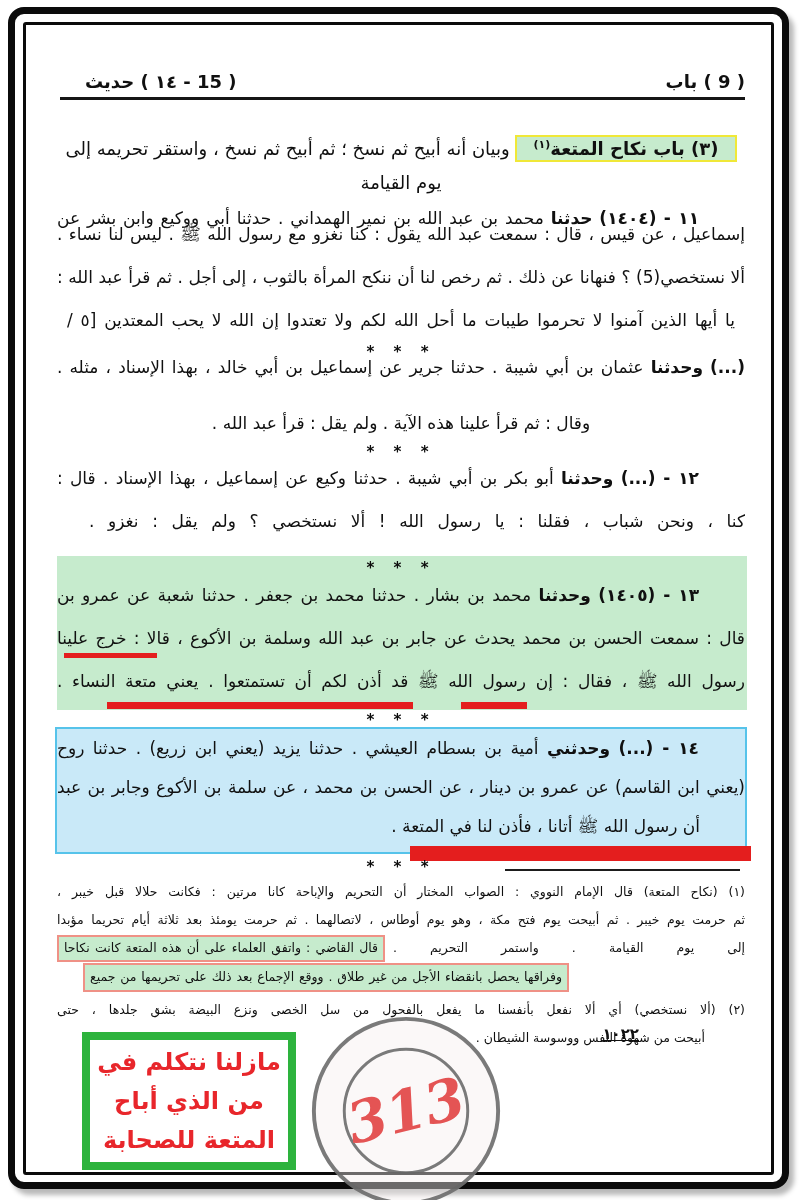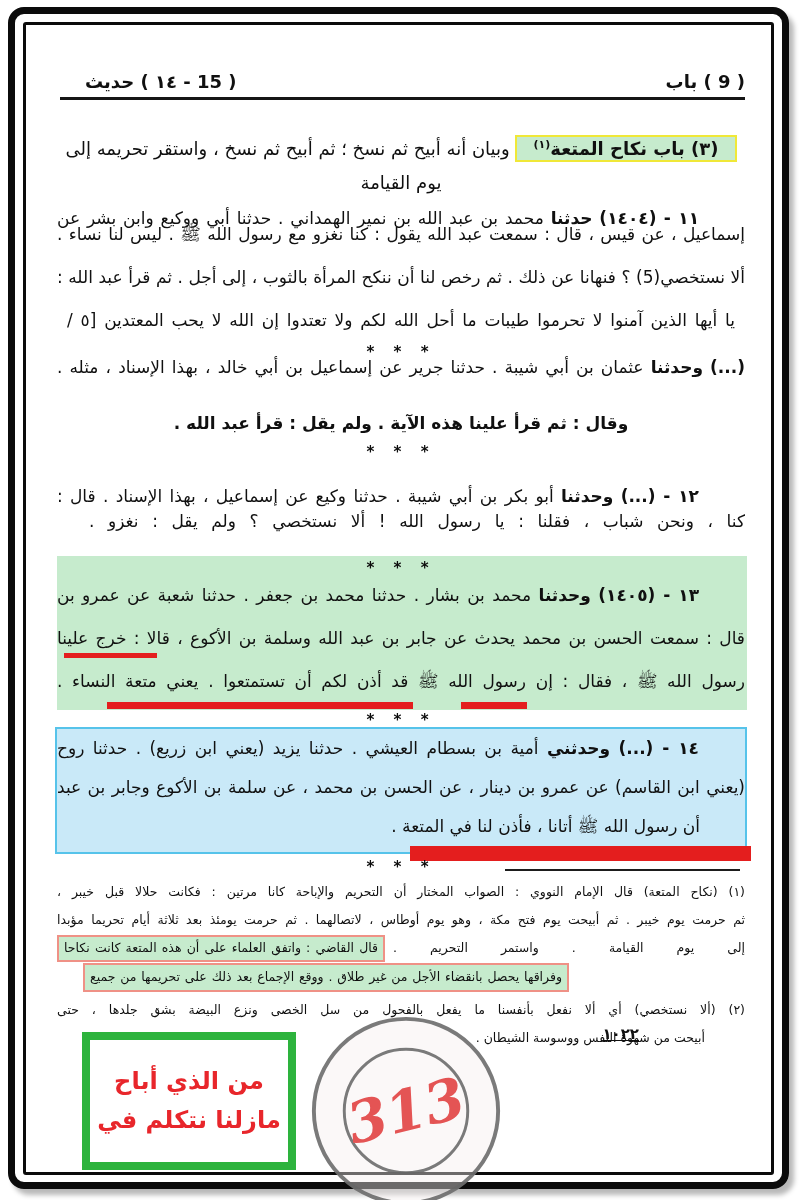--- a/index.html
+++ b/index.html
@@ -10,21 +10,21 @@
         border:7px solid #0b0b0b;border-radius:16px;
         box-shadow:5px 6px 5px #b9b9b9;}
   .frame-inner{position:absolute;left:23px;top:22px;right:26px;bottom:25px;
         border:3px solid #0b0b0b;border-radius:3px;}
   
   .ln{position:absolute;left:57px;width:688px;height:30px;line-height:30px;
       font-size:17px;direction:rtl;text-align:justify;text-align-last:justify;
       overflow:hidden;white-space:normal;}
   .ln .opener{font-weight:bold;}
   .ln .hid{font-weight:bold;}
-  .center{text-align:center;text-align-last:center;font-weight:bold;}
+  .center{text-align:center;text-align-last:center;}
   .rightstart{text-align:right;text-align-last:right;}
   .sep{position:absolute;left:57px;width:688px;height:20px;line-height:20px;
        text-align:center;text-align-last:center;font-weight:bold;font-size:15px;
        letter-spacing:7px;color:#0d0d0d;}
   
   .header-row{position:absolute;left:57px;top:68px;width:688px;height:28px;
        display:flex;justify-content:space-between;direction:rtl;
        font-size:18px;font-weight:bold;line-height:28px;}
   .header-row .h-right{padding-right:12px;}
   .header-row .h-left{padding-left:28px;}
@@ -97,21 +97,21 @@
 
   <div class="ln" style="top:352px;">
     <span class="hid">(...)</span>
     <span class="opener">وحدثنا</span>
     <span>عثمان بن أبي شيبة . حدثنا جرير عن إسماعيل بن أبي خالد ، بهذا الإسناد ، مثله .</span>
   </div>
   <div class="ln center" style="top:408px;">وقال : ثم قرأ علينا هذه الآية . ولم يقل : قرأ عبد الله .</div>
 
   <div class="sep" style="top:442px;">* * *</div>
 
-  <div class="ln" style="top:481px;padding-right:46px;width:642px;">
+  <div class="ln" style="top:463px;padding-right:46px;width:642px;">
     <span class="hid">١٢ - (...)</span>
     <span class="opener">وحدثنا</span>
     <span>أبو بكر بن أبي شيبة . حدثنا وكيع عن إسماعيل ، بهذا الإسناد . قال :</span>
   </div>
   <div class="ln" style="top:506px;padding-left:32px;width:656px;">كنا ، ونحن شباب ، فقلنا : يا رسول الله ! ألا نستخصي ؟ ولم يقل : نغزو .</div>
 
   <div class="block-green">
     <div class="sep" style="top:2px;left:0;">* * *</div>
     <div class="ln" style="top:24px;padding-right:46px;width:642px;">
       <span class="hid">١٣ - (١٤٠٥)</span>
@@ -150,22 +150,23 @@
   </div>
   <div class="fn-box-line">
     <span class="fn-boxed2">وفراقها يحصل بانقضاء الأجل من غير طلاق . ووقع الإجماع بعد ذلك على تحريمها من جميع العلماء . إلا الروافض .</span>
   </div>
   <div class="ln fn" style="top:996px;">(٢) (ألا نستخصي) أي ألا نفعل بأنفسنا ما يفعل بالفحول من سل الخصى ونزع البيضة بشق جلدها ، حتى</div>
   <div class="ln fn rightstart" style="top:1024px;padding-right:40px;width:648px;">أبيحت من شهوة النفس ووسوسة الشيطان .</div>
 
   <div class="ln rightstart pagenum" style="top:1022px;padding-right:106px;width:582px;height:24px;line-height:24px;text-decoration:underline;">١٠٢٢</div>
 
   <div class="slogan-box">
+    <div>مازلنا نتكلم في</div>
     <div>من الذي أباح</div>
-    <div>مازلنا نتكلم في</div>
+    <div>المتعة للصحابة</div>
   </div>
 
   <svg class="stamp" viewBox="0 0 200 200">
     <circle cx="100" cy="100" r="94" fill="#f6efef" fill-opacity="0.45"></circle>
     <circle cx="100" cy="100" r="94" fill="none" stroke="#6f6f6f" stroke-width="4"></circle>
     <circle cx="100" cy="100" r="63" fill="none" stroke="#6f6f6f" stroke-width="3"></circle>
     <defs>
       <path id="ringpath" d="M 21 100 A 79 79 0 0 1 179 100 A 79 79 0 0 1 21 100"></path>
     </defs>
     <text font-family="DejaVu Sans Mono, monospace" font-size="16" font-weight="bold" fill="#6f6f6f" letter-spacing="3">

